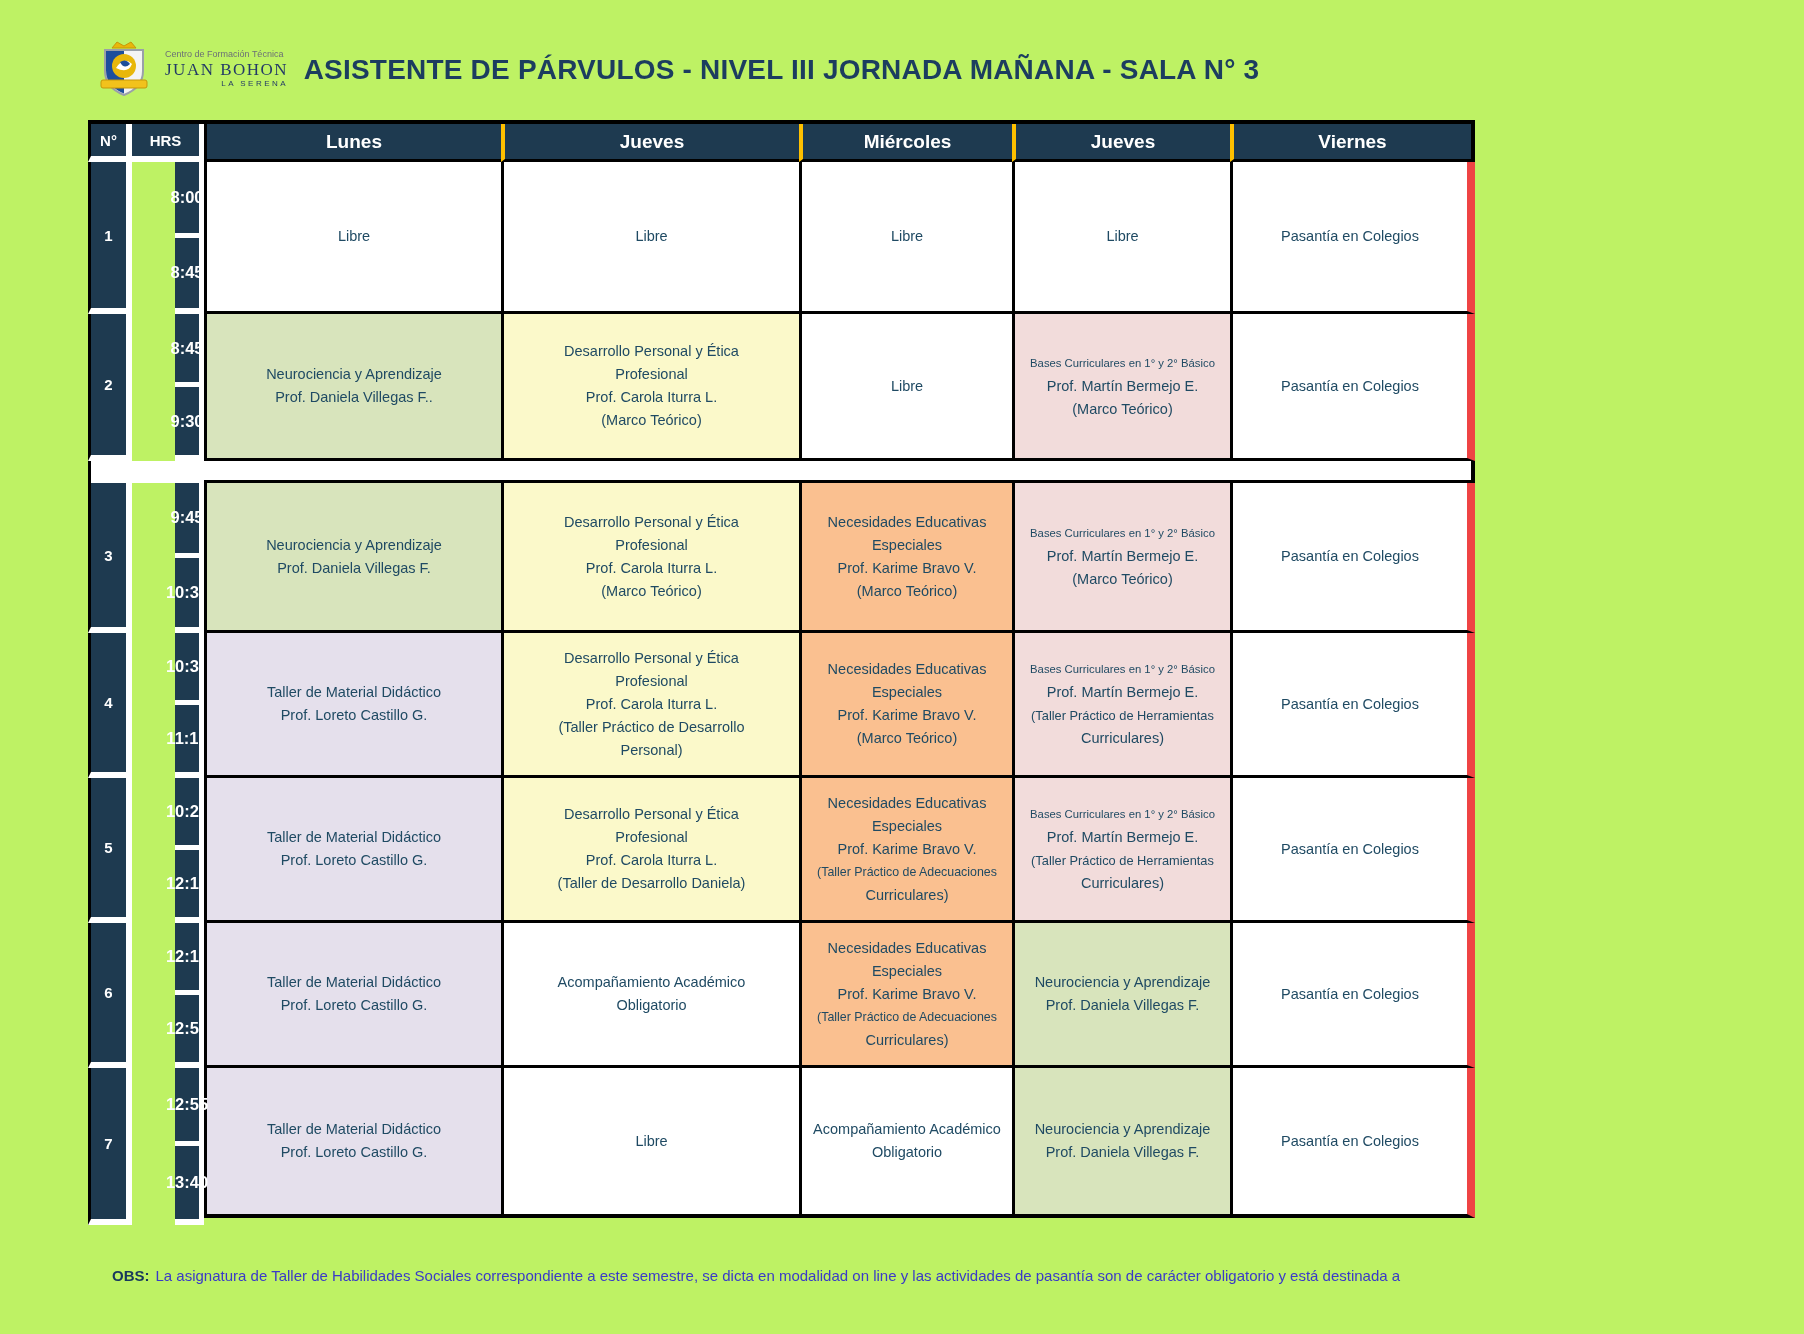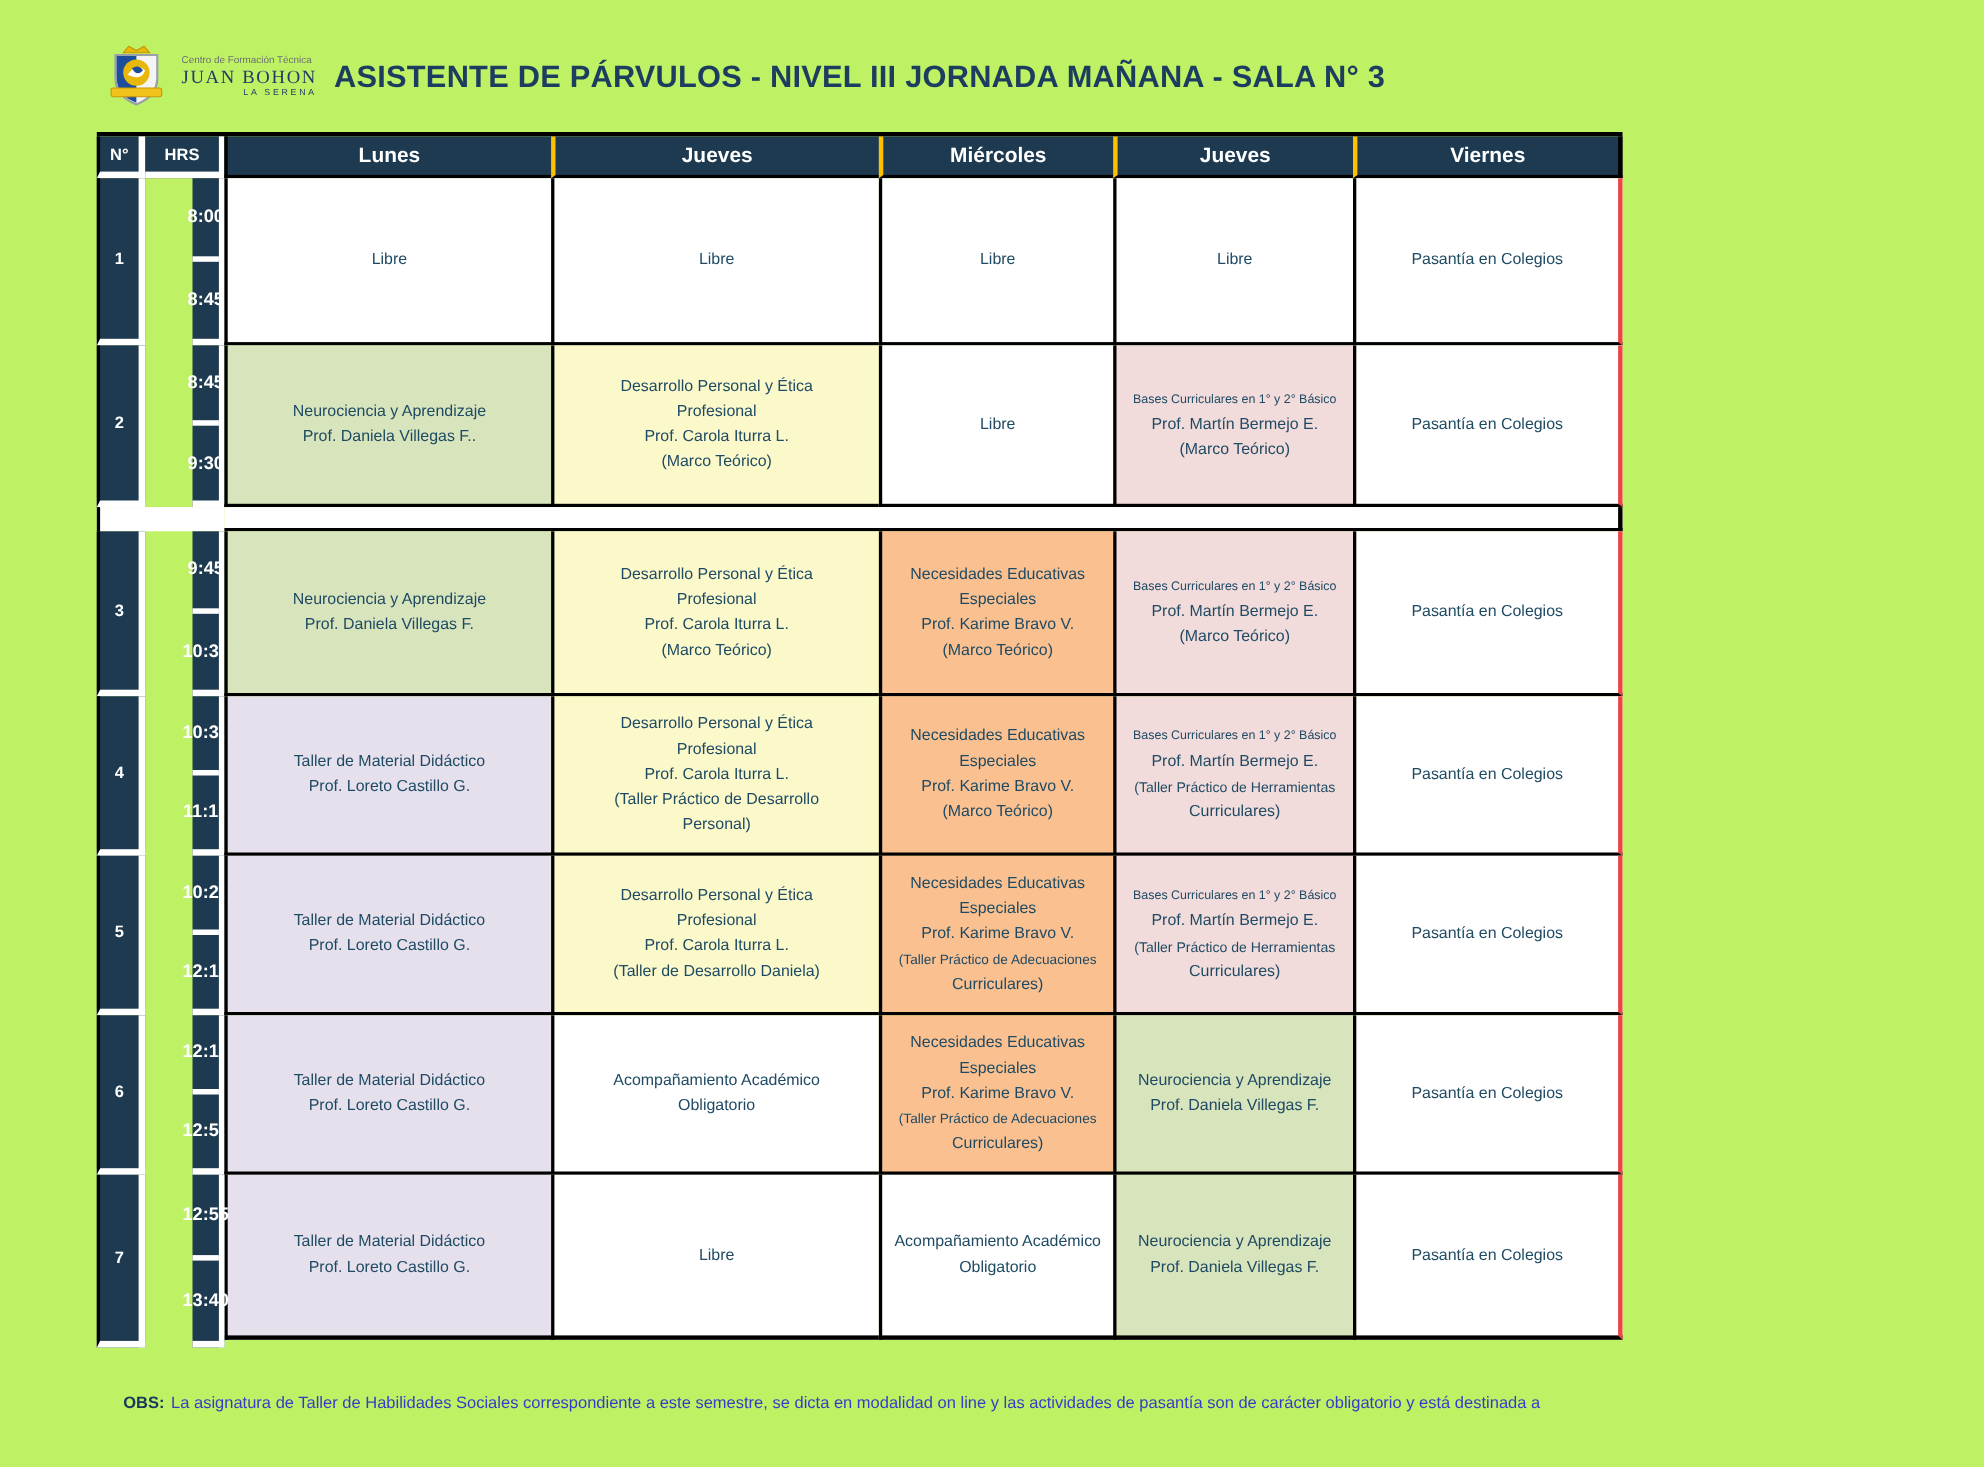--- a/index.html
+++ b/index.html
@@ -40,21 +40,21 @@
          border-right:6px solid #fff;border-bottom:6px solid #fff;border-left:3px solid #000;}
   .hrscell{background:#1e3a50;color:#fff;display:flex;flex-direction:column;
            border-right:5px solid #fff;border-bottom:6px solid #fff;margin-left:43px;}
   .hrs-half{flex:1;display:flex;align-items:center;justify-content:center;
             font-weight:bold;font-size:16.5px;}
   .hrs-half.top{border-bottom:5px solid #fff;}
 
   .dcell{border-left:3px solid #000;border-bottom:3px solid #000;
          display:flex;flex-direction:column;justify-content:center;align-items:center;
          text-align:center;color:#1f4a63;font-size:14.5px;padding:3px 5px;overflow:hidden;}
-  .dcell.last{border-right:4px solid #ef4444;}
+  .dcell.last{border-right:8px solid #ef4444;}
   .line{line-height:23px;white-space:nowrap;}
 
   .gap-row{height:22px;}
   .gap-left{grid-column:1/3;background:#fff;border-left:3px solid #000;}
   .gap-days{grid-column:3/8;background:#fff;border-bottom:3px solid #000;border-right:4px solid #000;}
 
   .recess-row{height:26px;}
   .recess-cell{grid-column:1/8;background:#fff;display:flex;align-items:center;justify-content:center;
                font-weight:bold;font-size:16.5px;color:#1c3d5f;
                border-left:3px solid #000;border-right:4px solid #000;border-bottom:3px solid #000;}

